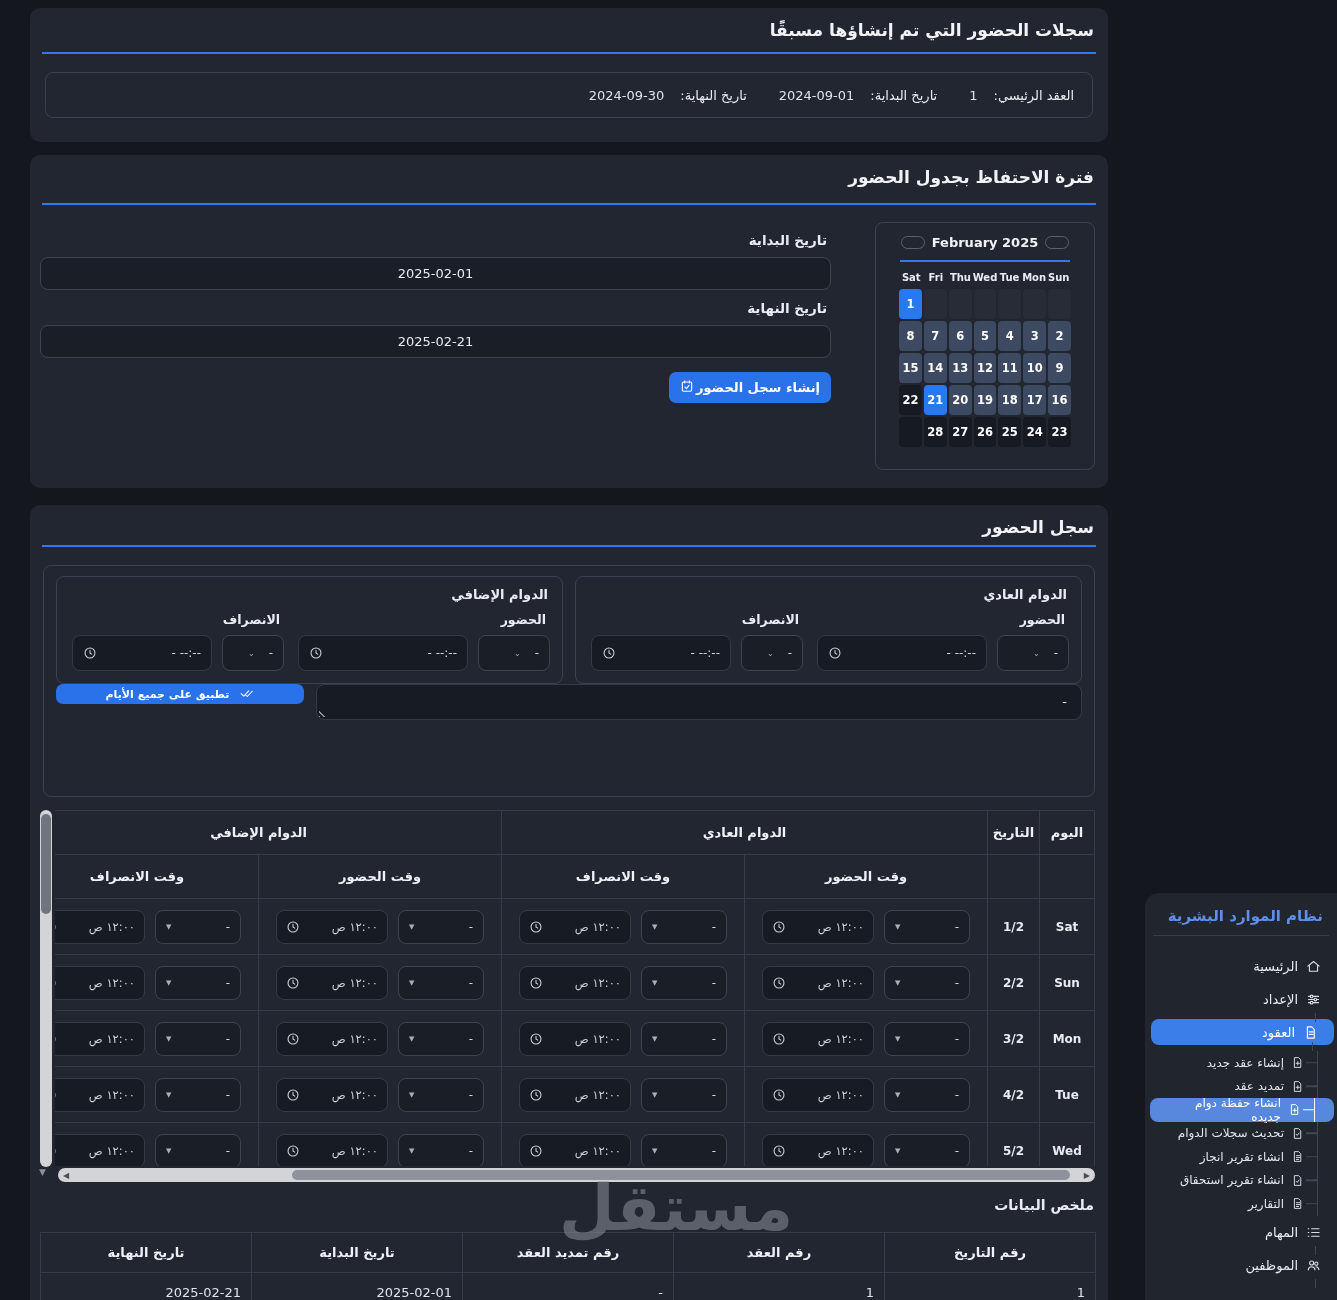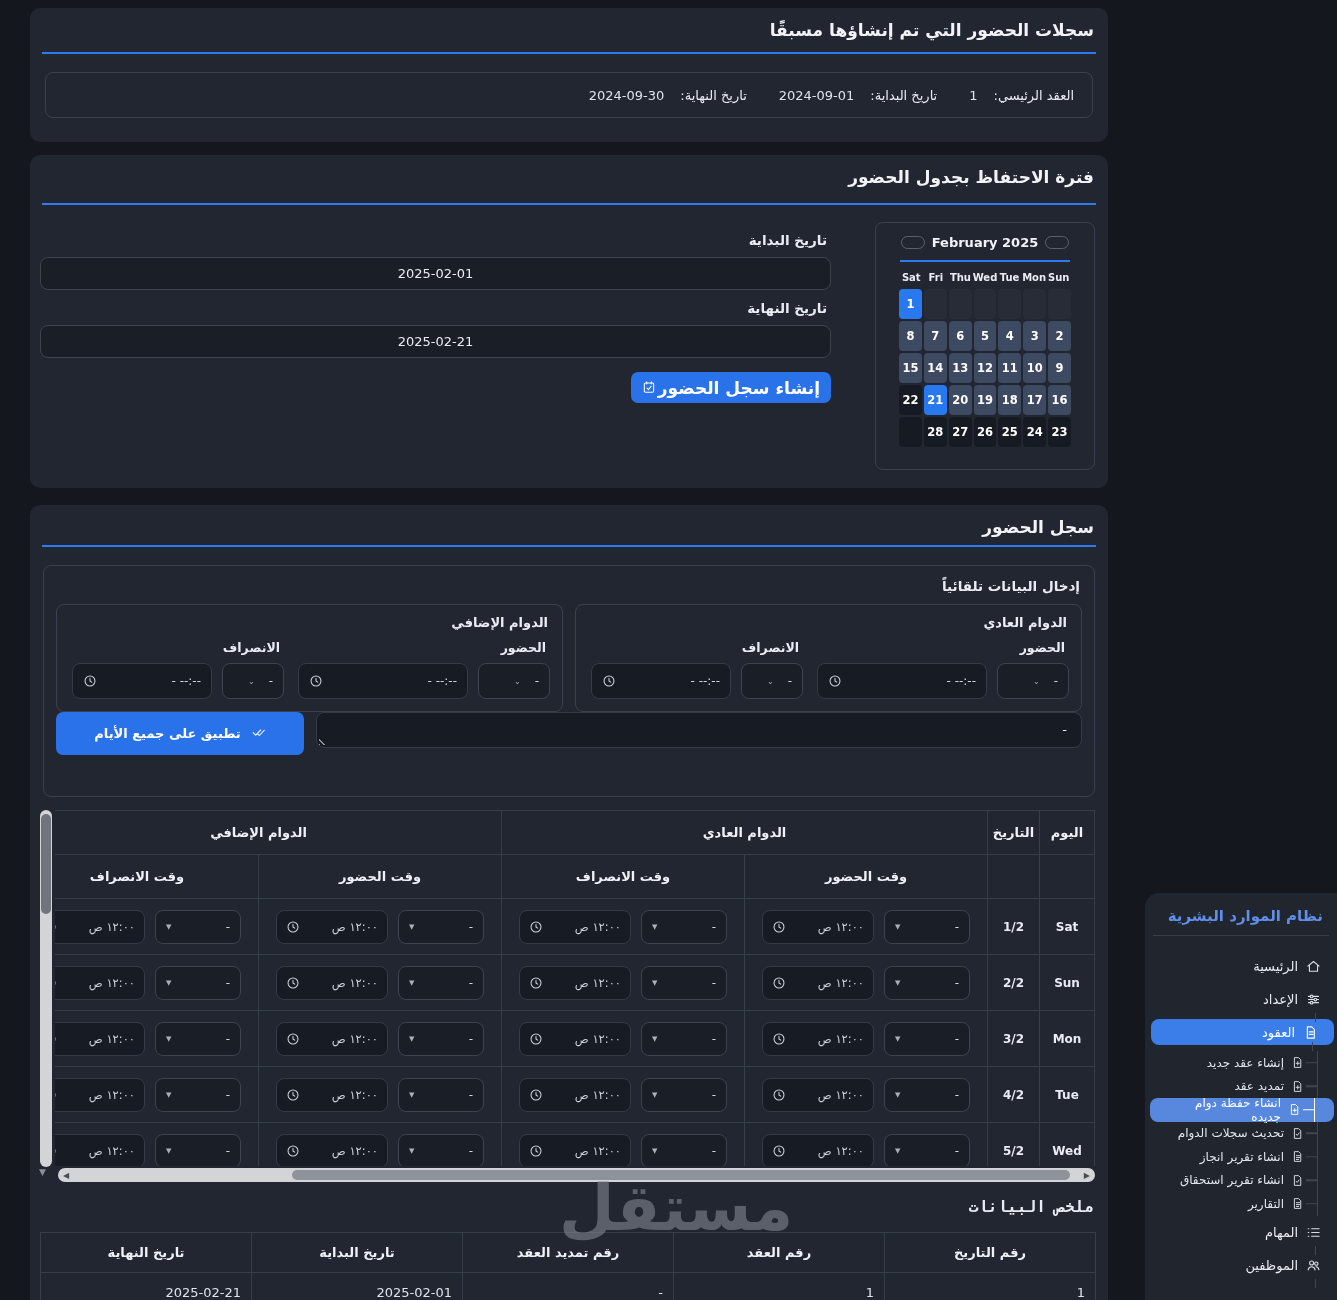--- a/index.html
+++ b/index.html
@@ -18,21 +18,21 @@
   .pair .rv{color:#dfe3ea;}
 
   
   .card2{left:30px;top:155px;width:1078px;height:333px;}
   .card2 .underline{top:48px;}
   .form{position:absolute;left:10px;top:67px;width:791px;display:flex;flex-direction:column;}
   .flabel{margin:10px 4px 0 0;font-size:13.5px;font-weight:bold;}
   .date-input{margin-top:9px;width:100%;height:33px;background:#1a1e27;border:1px solid #3d4450;
               border-radius:8px;color:#e9ecf2;font-size:13px;text-align:center;font-family:inherit;}
   .create-btn{margin-top:14px;align-self:flex-start;height:31px;padding:0 11px;background:#2a72e9;
-              color:#fff;border:none;border-radius:7px;font-size:17px;font-weight:bold;display:flex;
+              color:#fff;border:none;border-radius:7px;font-size:13px;font-weight:bold;display:flex;
               align-items:center;gap:2px;font-family:inherit;cursor:pointer;}
   .create-btn svg,.apply-btn svg{width:14px;height:14px;}
 
   .calendar{position:absolute;left:845px;top:67px;width:220px;height:248px;border:1px solid #3a4150;
             border-radius:8px;padding:8px 23px;direction:ltr;}
   .cal-head{display:flex;align-items:center;margin:4px 2px 10px;}
   .cal-btn{width:24px;height:13px;border:1px solid #5a6270;border-radius:7px;background:transparent;cursor:pointer;}
   .cal-month{flex:1;text-align:center;font-size:13px;font-weight:bold;color:#f1f3f7;}
   .cal-underline{height:2px;background:#2e7bf0;margin:0 1px 10px;}
   .cal-week{display:grid;grid-template-columns:repeat(7,1fr);margin-bottom:6px;}
@@ -64,22 +64,22 @@
            align-items:center;justify-content:space-between;padding:0 10px;font-size:12px;color:#cfd4dd;}
   .time-in.w1{width:170px;}.time-in.w2{width:140px;}
   .time-in .ci svg,.ctrls .ci svg{width:14px;height:14px;color:#cfd4dd;display:block;}
   .notes-label{font-size:13px;font-weight:bold;margin:14px 2px 8px;}
   .notes-row{display:flex;gap:12px;align-items:flex-start;}
   .notes-box{flex:1;height:36px;background:#171b23;border:1px solid #343b47;border-radius:8px;
              line-height:34px;padding:0 14px;font-size:13px;position:relative;}
   .notes-box::after{content:"";position:absolute;left:2px;bottom:2px;width:9px;height:9px;
       clip-path:polygon(0 0,0 100%,100% 100%);
       background:repeating-linear-gradient(45deg,#8d939d 0 1px,transparent 1px 3.5px);}
-  .apply-btn{width:248px;height:43px;background:#2a72e9;border:none;border-radius:7px;color:#fff;
-             font-weight:bold;font-size:13px;display:flex;align-items:center;justify-content:center;
+  .apply-btn{width:248px;height:20px;background:#2a72e9;border:none;border-radius:7px;color:#fff;
+             font-weight:bold;font-size:11px;display:flex;align-items:center;justify-content:center;
              gap:11px;font-family:inherit;cursor:pointer;}
 
   .tbl-vp{position:absolute;left:25px;top:305px;width:1040px;height:356px;overflow:hidden;}
   table.att{border-collapse:collapse;table-layout:fixed;width:1079px;direction:rtl;}
   .att th,.att td{border:1px solid #363d4a;padding:0;}
   .att th{height:44px;font-size:13px;font-weight:bold;color:#eef1f6;text-align:center;}
   .att td{height:56px;}
   .att td.day,.att td.date{text-align:center;font-size:12px;font-weight:bold;}
   .ctrls{display:flex;justify-content:center;align-items:center;gap:10px;}
   .ctrls .sel{width:86px;height:34px;background:#1a1e27;border:1px solid #3d4450;border-radius:8px;
@@ -91,21 +91,21 @@
               font-size:11.5px;color:#cfd4dd;cursor:pointer;}
 
   .vscroll{position:absolute;left:10px;top:305px;width:12px;height:357px;background:#d2d4d7;border-radius:6px;cursor:pointer;}
   .vthumb{position:absolute;left:1px;top:4px;width:10px;height:100px;background:#6f747d;border-radius:5px;}
   .varrow{position:absolute;left:9px;top:662px;font-size:9px;color:#8b9097;}
   .hscroll{position:absolute;left:28px;top:663px;width:1037px;height:14px;background:#d2d4d7;border-radius:7px;cursor:pointer;}
   .hthumb{position:absolute;left:234px;top:2px;width:778px;height:10px;background:#8e939b;border-radius:5px;}
   .harrow{position:absolute;top:2.5px;font-size:8px;color:#4a4d53;}
   .harrow.l{left:5px;}.harrow.r{right:5px;}
 
-  .sum-title{position:absolute;right:14px;top:692px;font-size:16px;font-weight:bold;font-family:Liberation Mono, monospace;}
+  .sum-title{position:absolute;right:14px;top:692px;font-size:14px;font-weight:bold;}
   .sum-wrap{position:absolute;left:10px;top:727px;width:1056px;}
   table.sum{border-collapse:collapse;width:100%;direction:rtl;table-layout:fixed;}
   .sum th{height:40px;border:1px solid #363d4a;font-size:13px;font-weight:bold;text-align:center;color:#eef1f6;}
   .sum td{height:40px;border:1px solid #363d4a;font-size:13px;text-align:right;padding:0 10px;color:#dfe3ea;}
 
   
   .sidebar{position:absolute;left:1145px;top:893px;width:192px;height:420px;background:#20252e;
            border-radius:14px 0 0 0;}
   .sb-title{margin:14px 14px 10px;text-align:right;color:#5f8fe8;font-size:15px;font-weight:bold;}
   .sb-div{height:1px;background:#373e4b;margin:0 8px 14px;}
@@ -228,21 +228,20 @@
           <div class="cal-cell out">23</div>
         </div>
     </div>
   </section>
 
   <section class="card card3">
     <h2>سجل الحضور</h2>
     <div class="underline"></div>
 
     <div class="auto-box">
-      <div class="auto-title">إدخال البيانات تلقائياً</div>
       <div class="groups">
 
         <div class="group">
           <div class="g-title">الدوام العادي</div>
           <div class="g-fields">
             <div class="g-field">
               <div class="g-label">الحضور</div>
               <div class="g-row">
                 <div class="mini-select w1">
                   <span>-</span>

